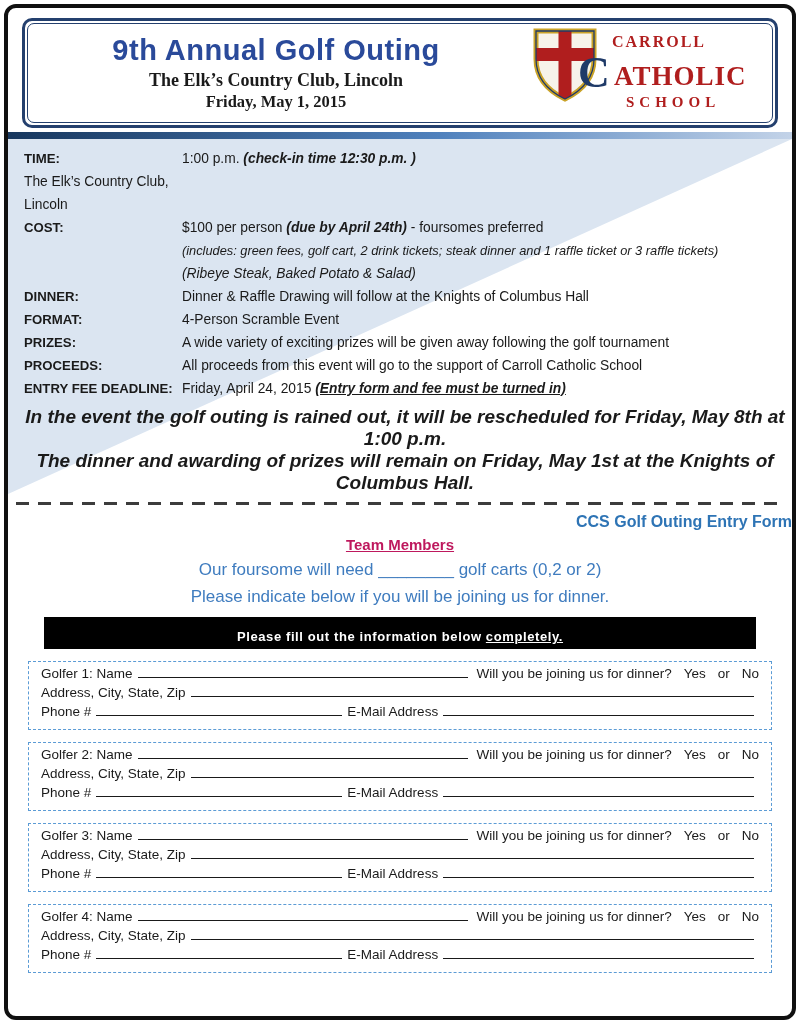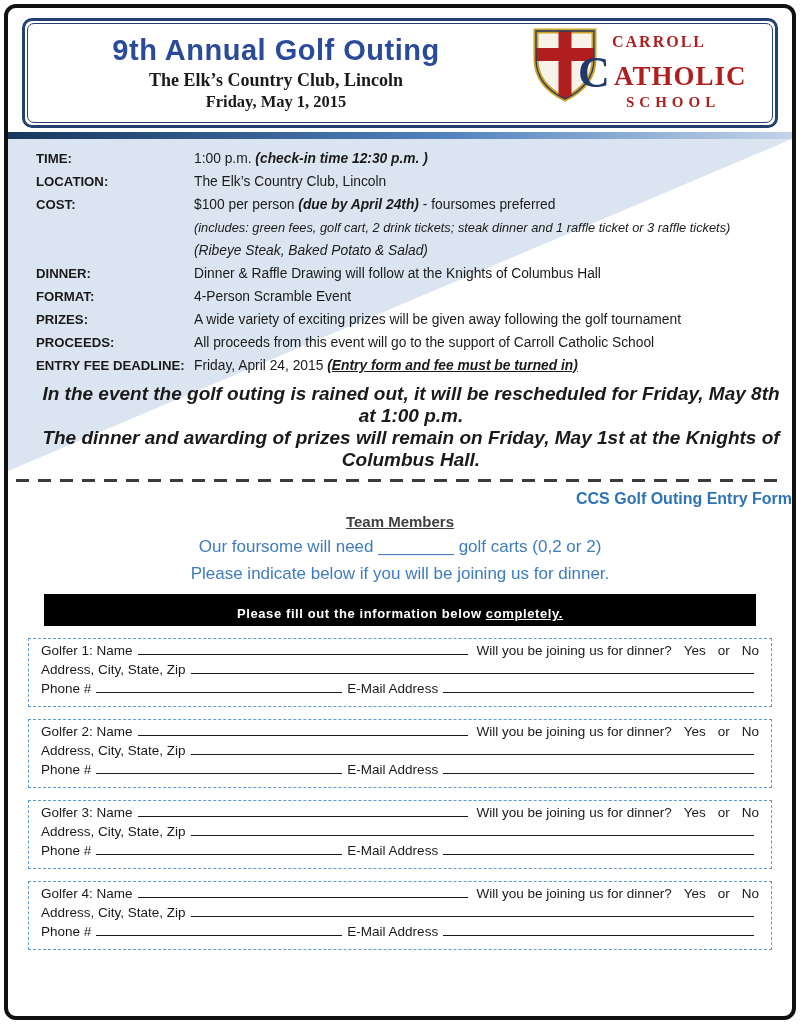--- a/index.html
+++ b/index.html
@@ -11,36 +11,36 @@
   .header-inner{border:1px solid #24406e;border-radius:7px;display:flex;align-items:center;padding:4px 10px;height:90px;}
   .header-text{flex:1;text-align:center;}
   .title{font-size:29px;font-weight:bold;color:#2a4a9a;letter-spacing:.5px;}
   .venue{font-family:"Liberation Serif",serif;font-size:18px;font-weight:bold;margin-top:3px;}
   .date{font-family:"Liberation Serif",serif;font-size:16.5px;font-weight:bold;margin-top:1px;}
   .logo{width:248px;flex:0 0 auto;}
 
   .bar{height:7px;margin-top:4px;background:linear-gradient(90deg,#17375e,#4f81bd 55%,#c3d3e8);}
 
   
-  .info{position:relative;padding:8px 6px 0 28px;}
+  .info{position:relative;padding:8px 6px 0 16px;}
   .info::before{content:"";position:absolute;inset:0;background:#dbe5f1;clip-path:polygon(0 0,100% 0,0 100%);}
   .drow{position:relative;display:grid;grid-template-columns:158px 1fr;line-height:23px;}
   .dlabel{font-weight:bold;font-size:13.2px;white-space:nowrap;}
   .dvalue{font-size:13.8px;}
   .i{font-style:italic;}
   .bi{font-weight:bold;font-style:italic;}
   .biu{font-weight:bold;font-style:italic;text-decoration:underline;}
   .dnote{font-size:12.8px;white-space:nowrap;}
   .notice{position:relative;text-align:center;font-weight:bold;font-style:italic;font-size:19px;line-height:22px;margin-top:6px;}
 
   .divider{height:3px;margin:8px 8px 4px;background:repeating-linear-gradient(90deg,#3c3c3c 0 13px,transparent 13px 22px);}
 
   
   .ef-title{text-align:right;color:#2e74b5;font-size:16px;font-weight:bold;margin-top:8px;}
-  .ef-sub{text-align:center;color:#404040;font-size:15px;font-weight:bold;margin-top:5px;}
+  .ef-sub{text-align:center;color:#be185d;font-size:15px;font-weight:bold;margin-top:5px;}
   .u{text-decoration:underline;}
   .ef-line{text-align:center;color:#3f7cbf;font-size:17px;margin-top:7px;}
 
   .banner{margin:10px 36px 0;background:#000;color:#fff;text-align:center;font-size:13px;font-weight:bold;letter-spacing:.6px;padding:12px 0 5px;}
 
   
   .gbox{margin:12px 20px 0;border:1px dashed #5b9bd5;padding:0 12px 10px;}
   .frow{display:flex;align-items:flex-end;font-size:13.5px;margin-top:4px;white-space:nowrap;}
   .fill{flex:1 1 30px;border-bottom:1px solid #1a1a1a;margin:0 5px 3px;}
   .fill2{flex:1.3 1 30px;border-bottom:1px solid #1a1a1a;margin:0 5px 3px;}
@@ -84,21 +84,20 @@
   <div class="bar"></div>
 
   <div class="info">
 
     <div class="drow">
       <div class="dlabel">TIME:</div>
       <div class="dvalue"><span>1:00 p.m. </span><span class="bi">(check-in time 12:30 p.m. )</span></div>
     </div>
 
     <div class="drow">
-      <div class="dlabel">LOCATION:</div>
       <div class="dvalue">The Elk’s Country Club, Lincoln</div>
     </div>
 
     <div class="drow">
       <div class="dlabel">COST:</div>
       <div class="dvalue"><span>$100 per person </span><span class="bi">(due by April 24th)</span><span> - foursomes preferred</span></div>
     </div>
 
     <div class="drow">
       <div class="dlabel"></div>

